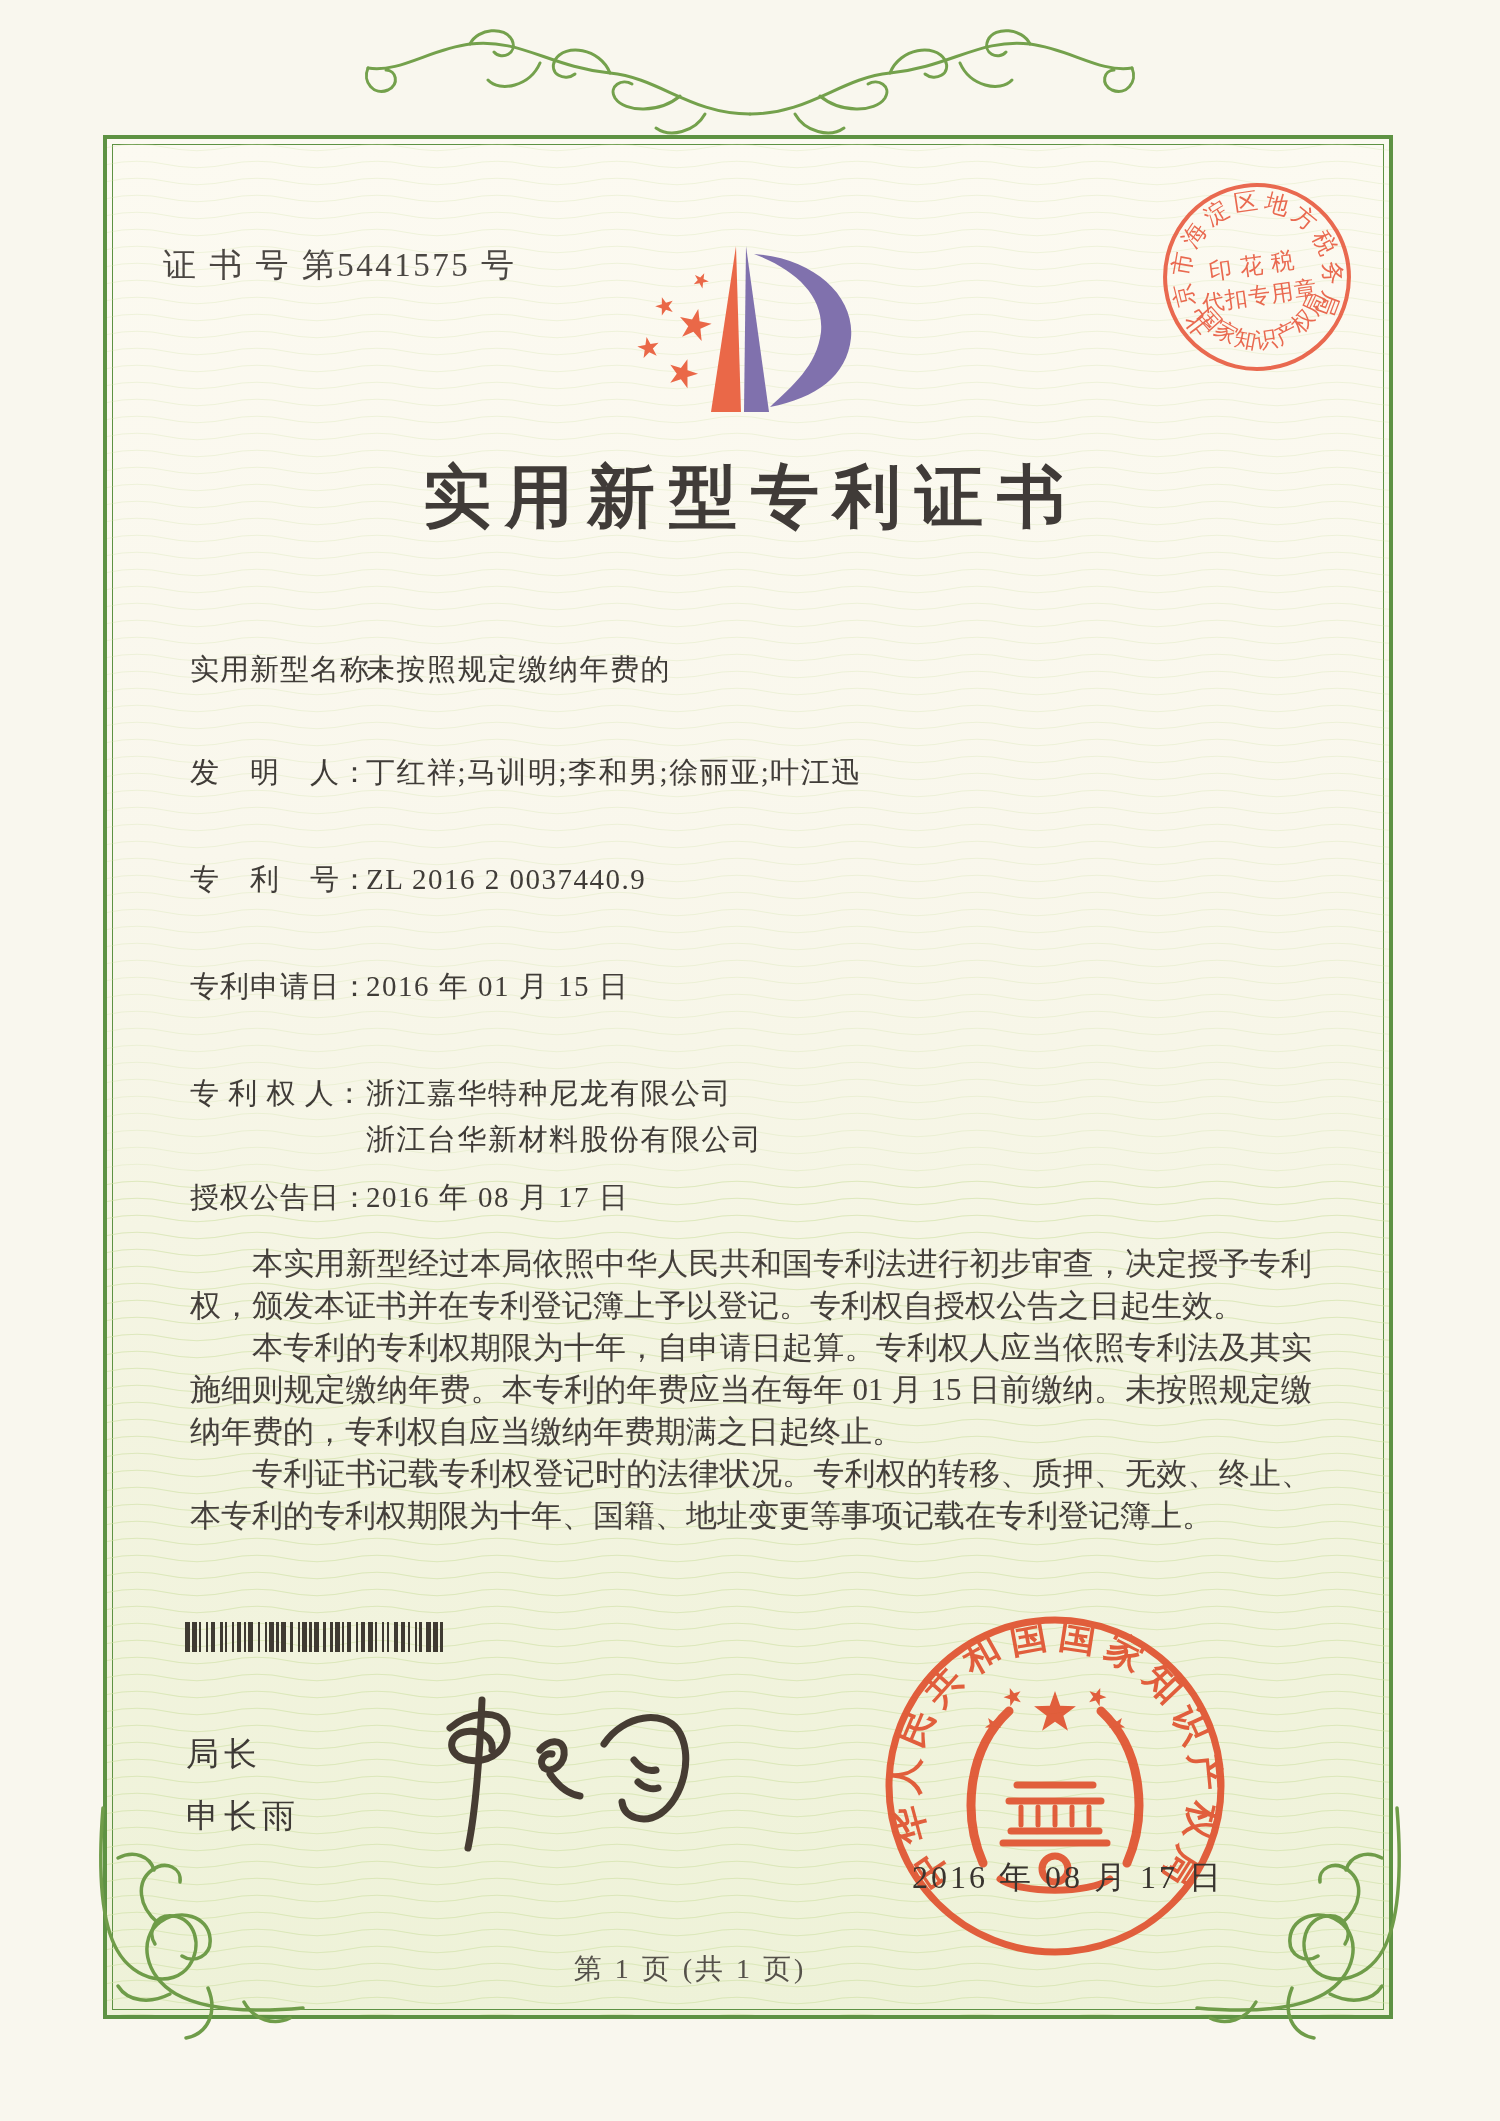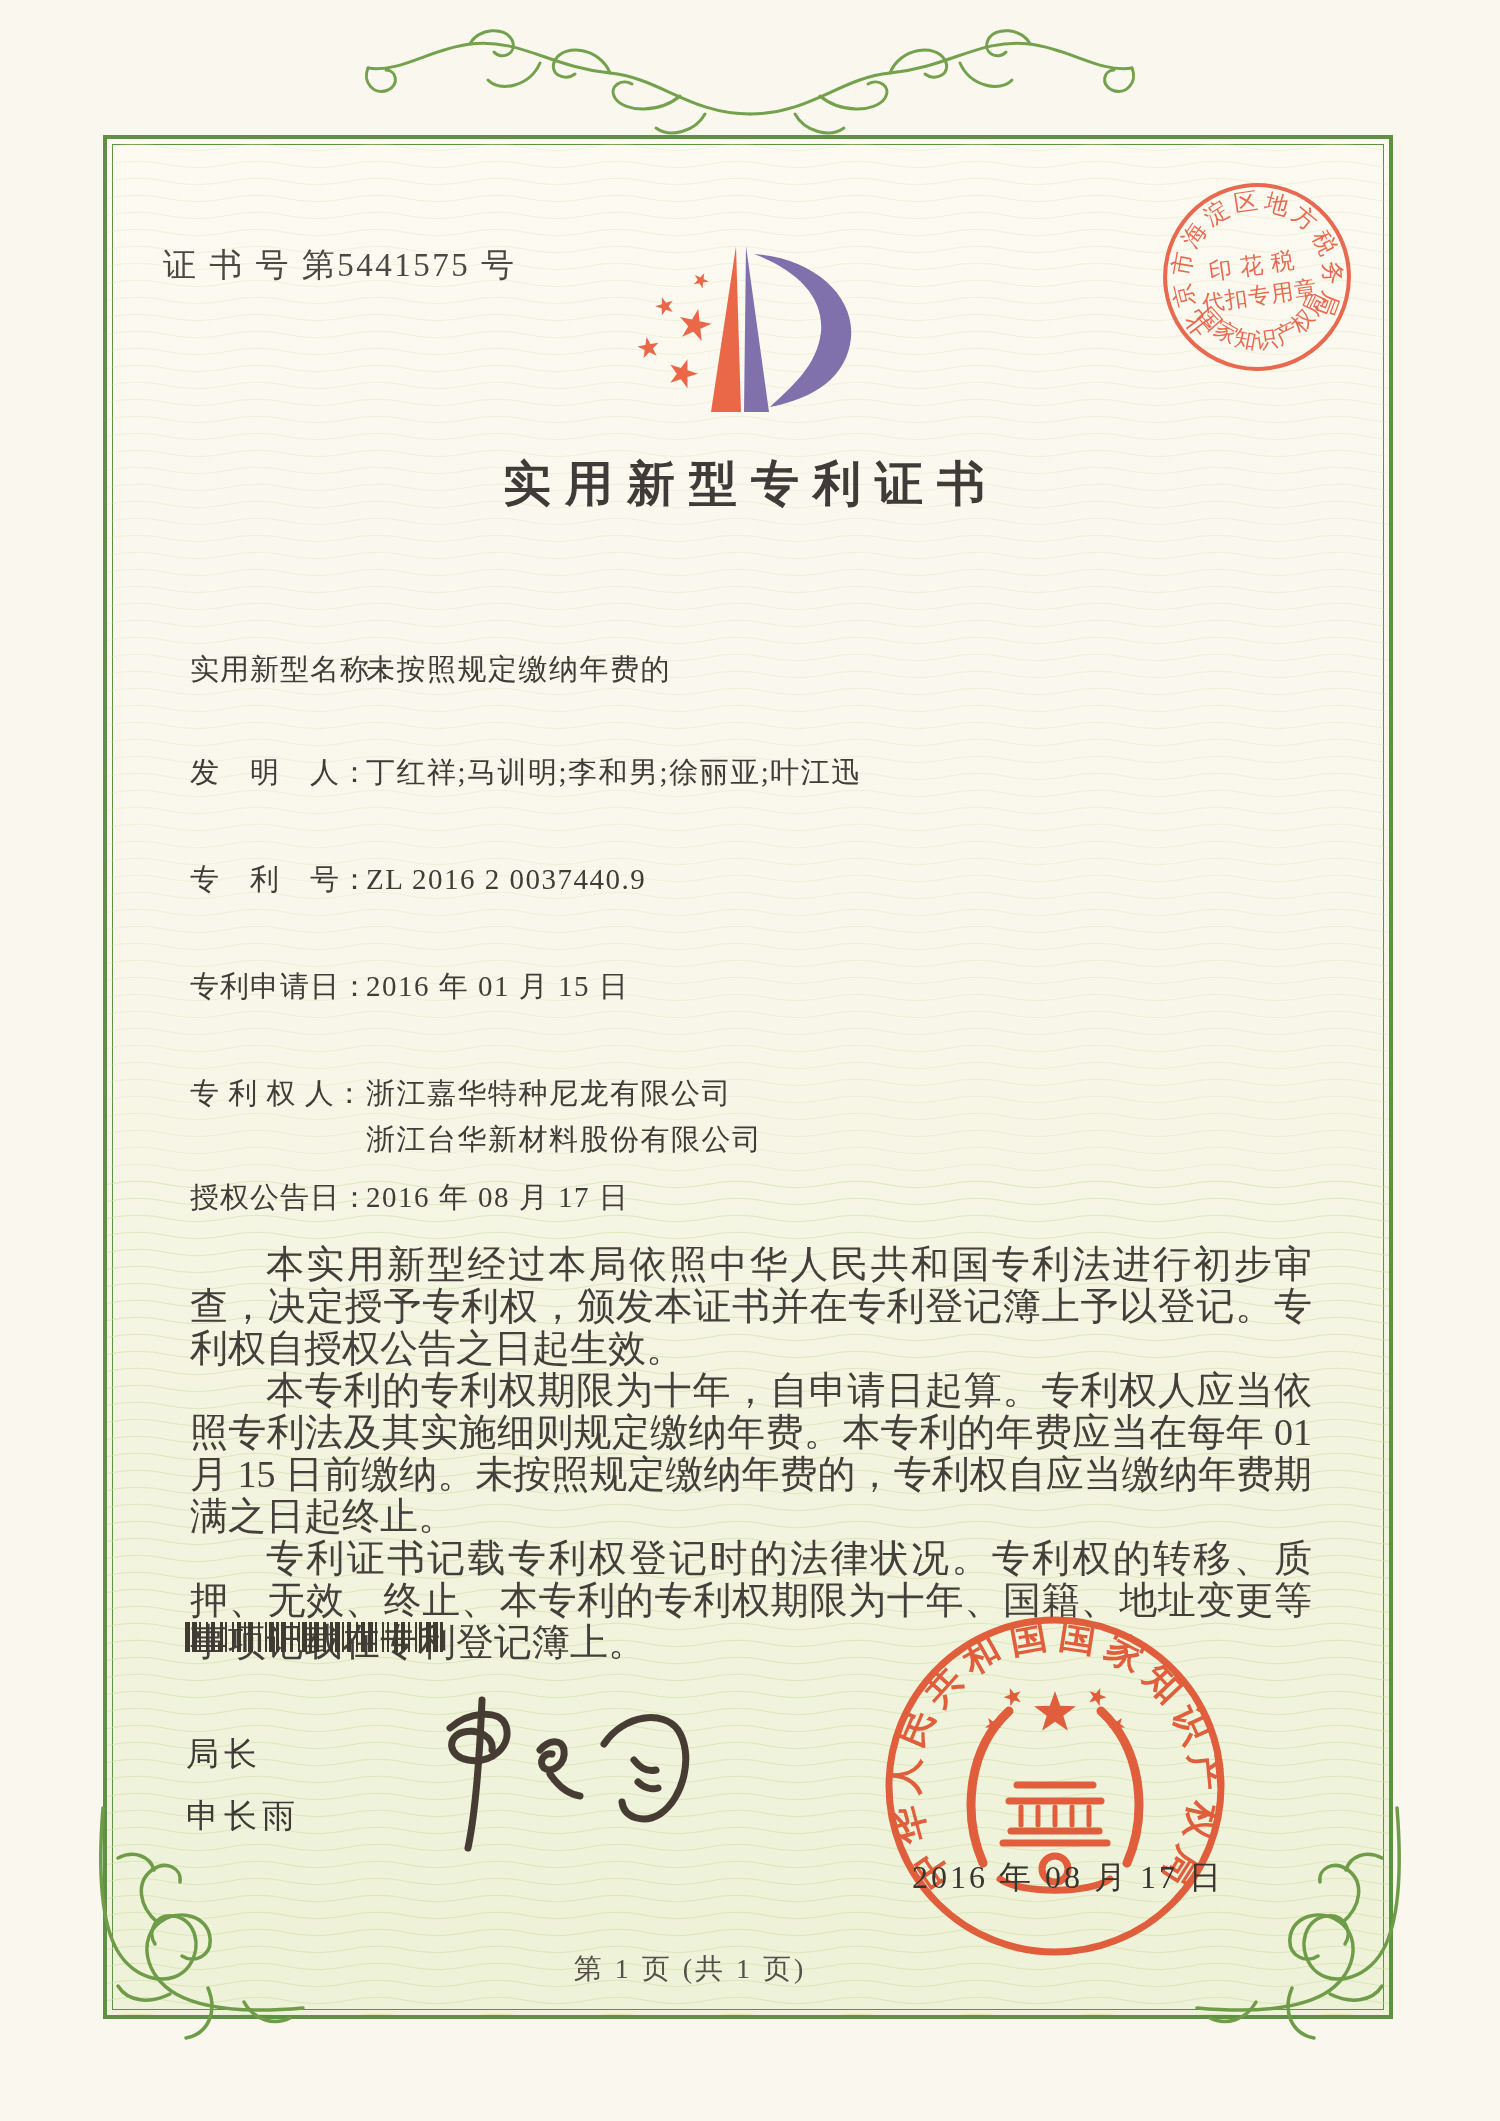--- a/index.html
+++ b/index.html
@@ -23,32 +23,32 @@
   .deco-bl{left:58px; top:1796px; width:252px; height:252px;}
   .deco-br{left:1190px; top:1796px; width:252px; height:252px;}
   
   .cert-no{position:absolute; left:163px; top:243px; font-size:33px; letter-spacing:2.5px; color:#4b4743;}
   .logo{position:absolute; left:618px; top:228px; width:285px; height:225px;}
   .logo svg{position:absolute; inset:0;}
   .star{position:absolute; color:#ea6848; line-height:1; display:block;}
   .tax-stamp{position:absolute; left:1158px; top:178px; width:198px; height:198px; transform:rotate(-8deg); opacity:.88;}
   .title{
     position:absolute; left:103px; top:452px; width:1282px; margin:0;
-    text-align:center; font-size:48px; font-weight:700; letter-spacing:14px; text-indent:14px;
+    text-align:center; font-size:68px; font-weight:700; letter-spacing:14px; text-indent:14px;
     color:#403b38;
   }
   
   .field{position:absolute; left:190px; font-size:29px; white-space:nowrap; color:#403c38;}
   .flabel{display:inline-block; width:176px; letter-spacing:1px;}
   .fvalue{letter-spacing:1.5px;}
   .fvalue2{position:absolute; left:176px; top:46px; letter-spacing:1.5px;}
   
   .body-text{
     position:absolute; left:190px; top:1243px; width:1122px;
-    font-size:38px; line-height:42px; text-align:justify; color:#443f3b;
+    font-size:31px; line-height:42px; text-align:justify; color:#443f3b;
   }
   .body-text p{margin:0; text-indent:2em;}
   
   .barcode{position:absolute; left:185px; top:1622px; width:322px; height:30px; display:flex; overflow:hidden;}
   .barcode span{height:100%; flex:0 0 auto; background:#3f3a32;}
   .barcode span.gap{background:transparent;}
   .signer-title{position:absolute; left:186px; top:1732px; font-size:33px; letter-spacing:5px; color:#3e3a36;}
   .signer-name{position:absolute; left:186px; top:1794px; font-size:33px; letter-spacing:5px; color:#3e3a36;}
   .signature{position:absolute; left:372px; top:1688px; width:345px; height:175px;}
   .seal{position:absolute; left:880px; top:1611px; width:350px; height:350px; opacity:.92;}

